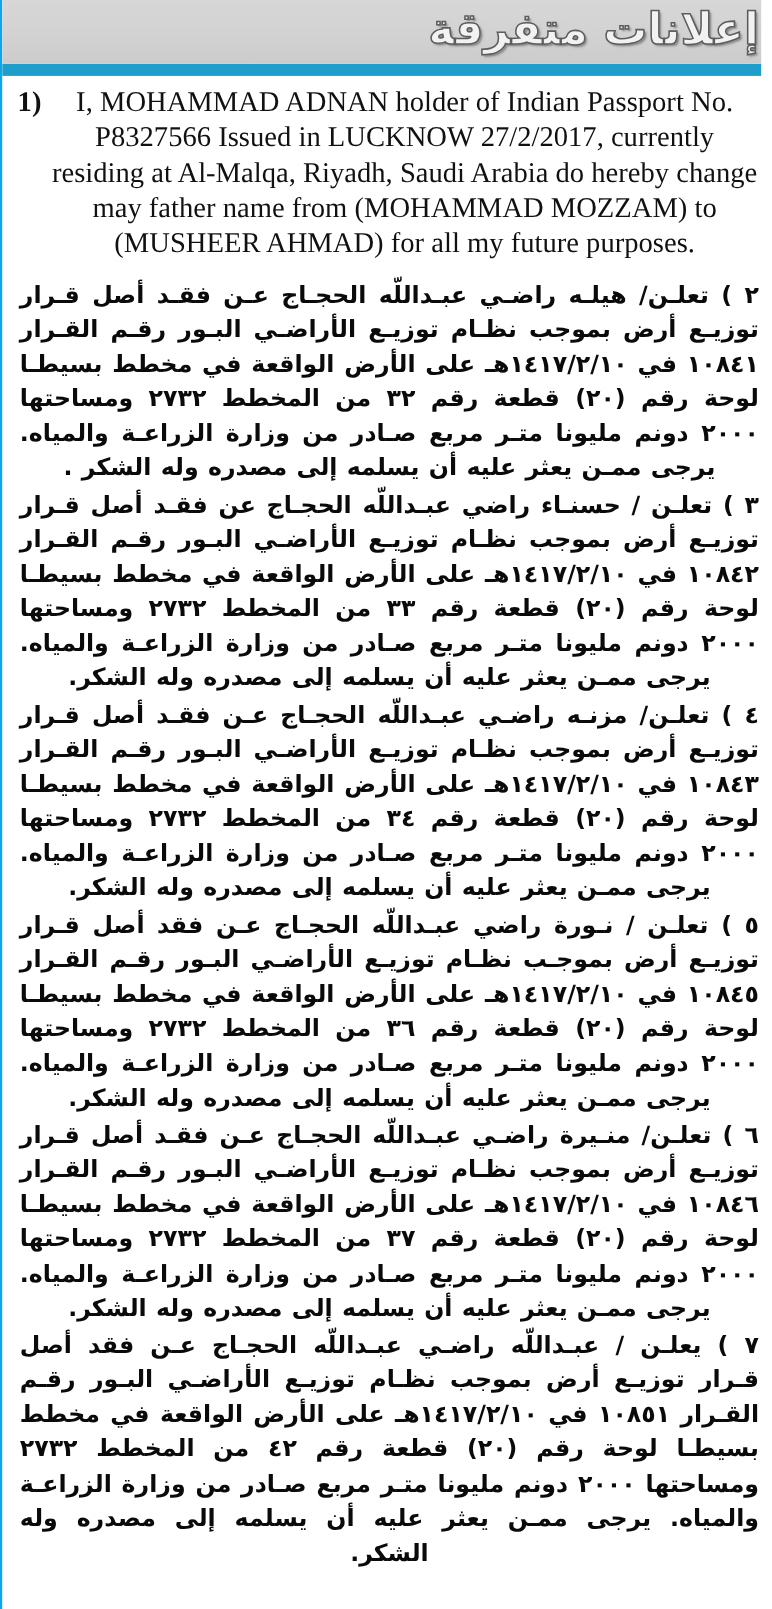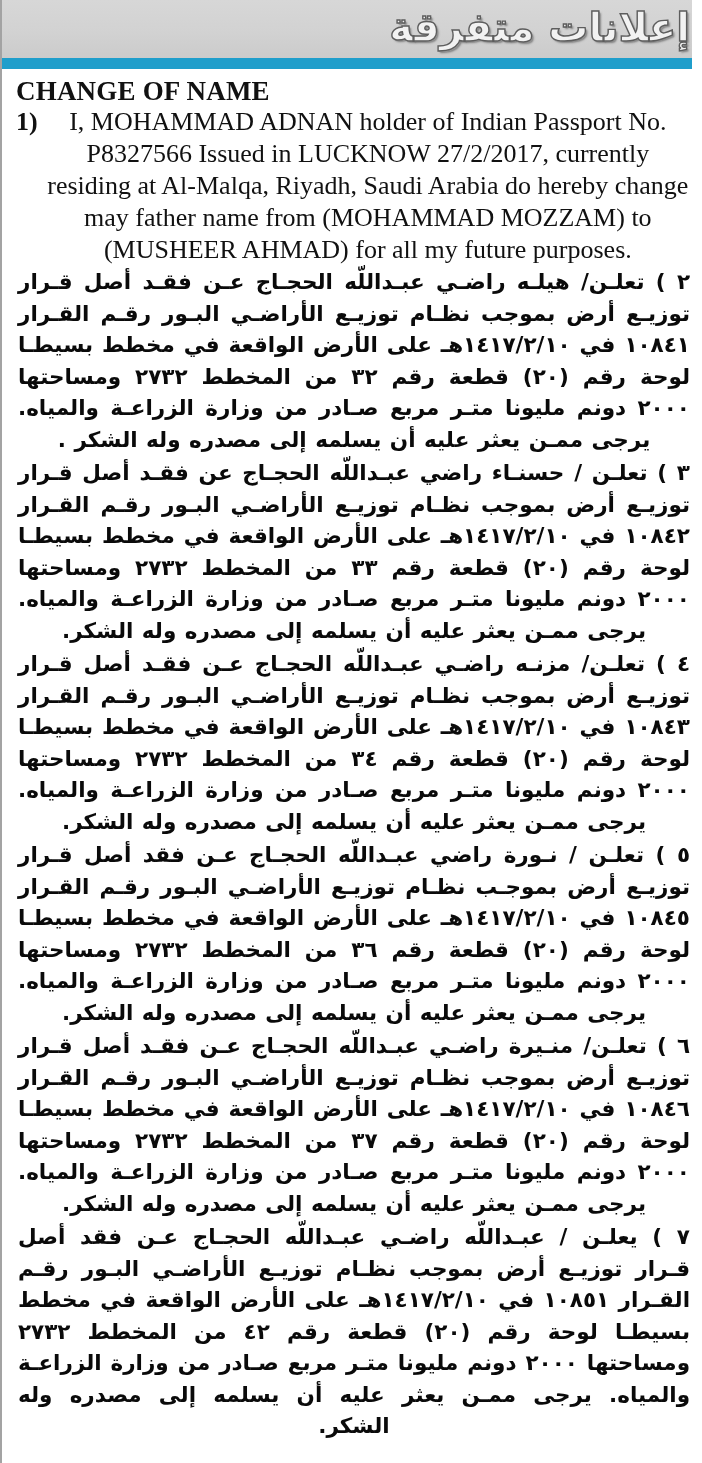--- a/index.html
+++ b/index.html
@@ -12,21 +12,21 @@
     font-family: "DejaVu Sans", sans-serif;
   }
 
   .page {
     position: relative;
     width: 692px;
     height: 1463px;
     background: #ffffff;
     overflow: hidden;
     box-sizing: border-box;
-    border-left: 2px solid #a3a3a3;
+    border-left: 2px solid #0ea5e9;
   }
 
   
   .masthead {
     position: relative;
     width: 702px;
     height: 58px;
     background: linear-gradient(180deg, #d7d7d7 0%, #d2d2d2 55%, #cbcbcb 100%);
     box-sizing: border-box;
     display: flex;
@@ -89,21 +89,21 @@
     padding-right: 6px;
   }
   .english-text {
     flex: 1 1 auto;
     font-weight: 400;
     text-align: center;
   }
 
   
   .arabic-ads {
-    margin-top: 0;
+    margin-top: 16px;
   }
   .arabic-ad {
     direction: rtl;
     text-align: justify;
     text-align-last: center;
     font-family: "DejaVu Sans", sans-serif;
     font-weight: 700;
     font-size: 21.5px;
     line-height: 31.5px;
     color: #0a0a0a;
@@ -123,21 +123,20 @@
 
   <div class="masthead">
     <div class="masthead-title">إعلانات متفرقة</div>
   </div>
 
   <div class="accent-bar"></div>
 
   <div class="content">
 
     <div class="english-ad">
-      <div class="english-heading">CHANGE OF NAME</div>
       <div class="english-body">
         <span class="english-index">1)</span>
         <span class="english-text">I,  MOHAMMAD ADNAN holder of Indian Passport No. P8327566 Issued in LUCKNOW 27/2/2017, currently residing at Al-Malqa, Riyadh, Saudi Arabia do hereby change may father name from (MOHAMMAD MOZZAM) to (MUSHEER AHMAD)  for all my future purposes.</span>
       </div>
     </div>
 
     <div class="arabic-ads">
 
       <p class="arabic-ad">
         <span class="ad-index">٢ )</span>

